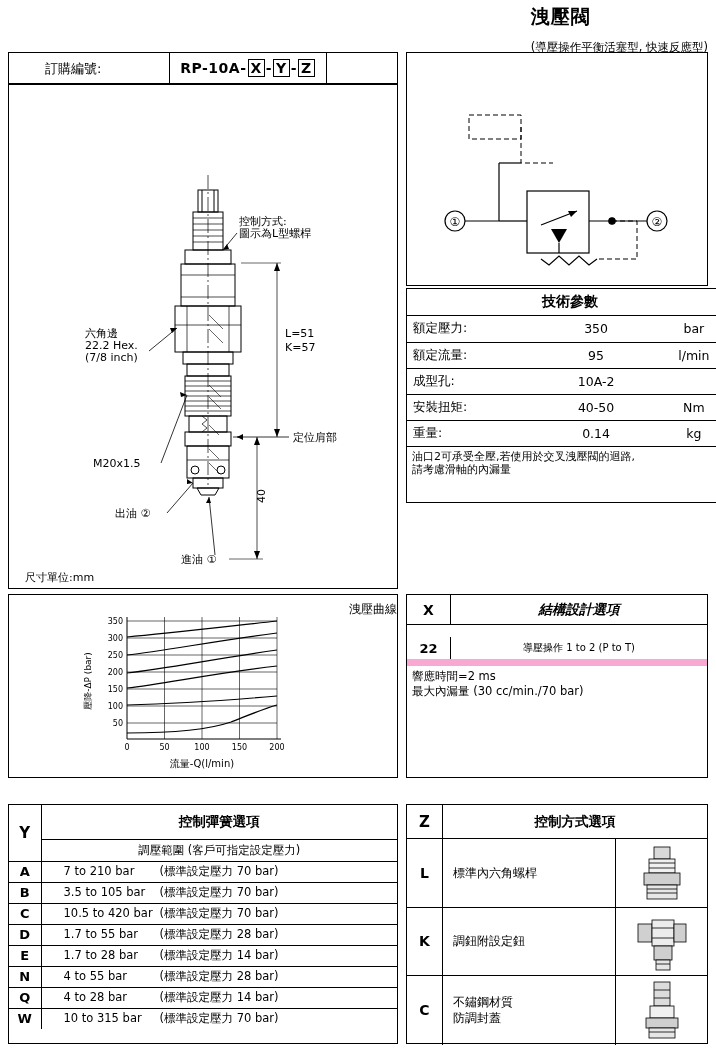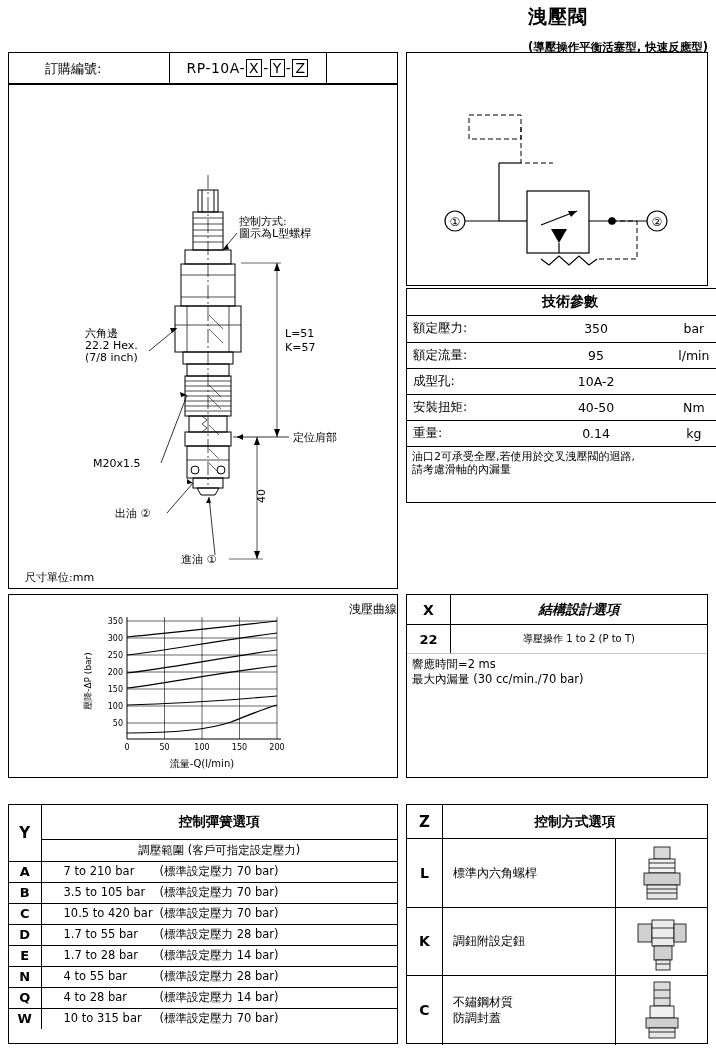--- a/index.html
+++ b/index.html
@@ -15,35 +15,35 @@
   .page { position: relative; width: 716px; height: 1049px; }
 
   
   .header {
     position: absolute; right: 8px; top: 4px; text-align: left;
   }
   .header .title {
     font-size: 19px; font-weight: bold; letter-spacing: 1px;
   }
   .header .subtitle {
-    font-size: 11.5px; font-weight: bold; margin-top: 10px;
+    font-size: 11.5px; font-weight: normal; margin-top: 10px;
   }
 
   
   .box { position: absolute; border: 1px solid #000; background:#fff; }
 
   
   #order-box { left: 8px; top: 52px; width: 390px; height: 32px; }
   .order-label { position:absolute; left:36px; top:7px; font-size:13px; }
   .order-code-box {
     position:absolute; left:160px; top:-1px; width:158px; height:32px;
     border-left:1px solid #000; border-right:1px solid #000;
     display:flex; align-items:center; justify-content:center;
   }
-  .order-code { font-size:14px; font-weight:normal; letter-spacing:0.5px; }
+  .order-code { font-size:14px; font-weight:bold; letter-spacing:0.5px; }
   .order-code .seg { border:1px solid #000; padding:0 2px; margin:0 1px; }
 
   
   #drawing-box { left: 8px; top: 84px; width: 390px; height: 505px; }
   #drawing-box svg { position:absolute; left:0; top:0; }
   .dwg-txt { font-size: 11px; font-family:"DejaVu Sans","Liberation Sans",sans-serif; }
 
   
   #symbol-box { left: 406px; top: 52px; width: 302px; height: 234px; }
 
@@ -70,21 +70,21 @@
 
   
   #x-box { left: 406px; top: 594px; width: 302px; height: 184px; }
   #x-box .row1 { display:flex; height: 30px; border-bottom:1px solid #000; }
   #x-box .row1 .c-left {
     width: 44px; border-right:1px solid #000;
     display:flex; align-items:center; justify-content:center;
     font-size:14px; font-weight:bold;
   }
   #x-box .row1 .c-right { flex:1; display:flex; align-items:center; justify-content:center; font-size:13.5px; font-weight:bold;font-style:italic; }
-  #x-box .row2 { display:flex; height: 29px; border-bottom:1px solid #f9a8d4; }
+  #x-box .row2 { display:flex; height: 29px; border-bottom:7px solid #f9a8d4;margin-top:12px; }
   #x-box .row2 .c-left {
     width: 44px; border-right:1px solid #000;
     display:flex; align-items:center; justify-content:center;
     font-size:13px; font-weight:bold;
   }
   #x-box .row2 .c-right { flex:1; display:flex; align-items:center; justify-content:center; font-size:10px; }
   #x-box .note { font-size:11.5px; padding:3px 5px 0 5px; line-height:1.3; }
 
   
   #y-box { left: 8px; top: 804px; width: 390px; height: 240px; }

